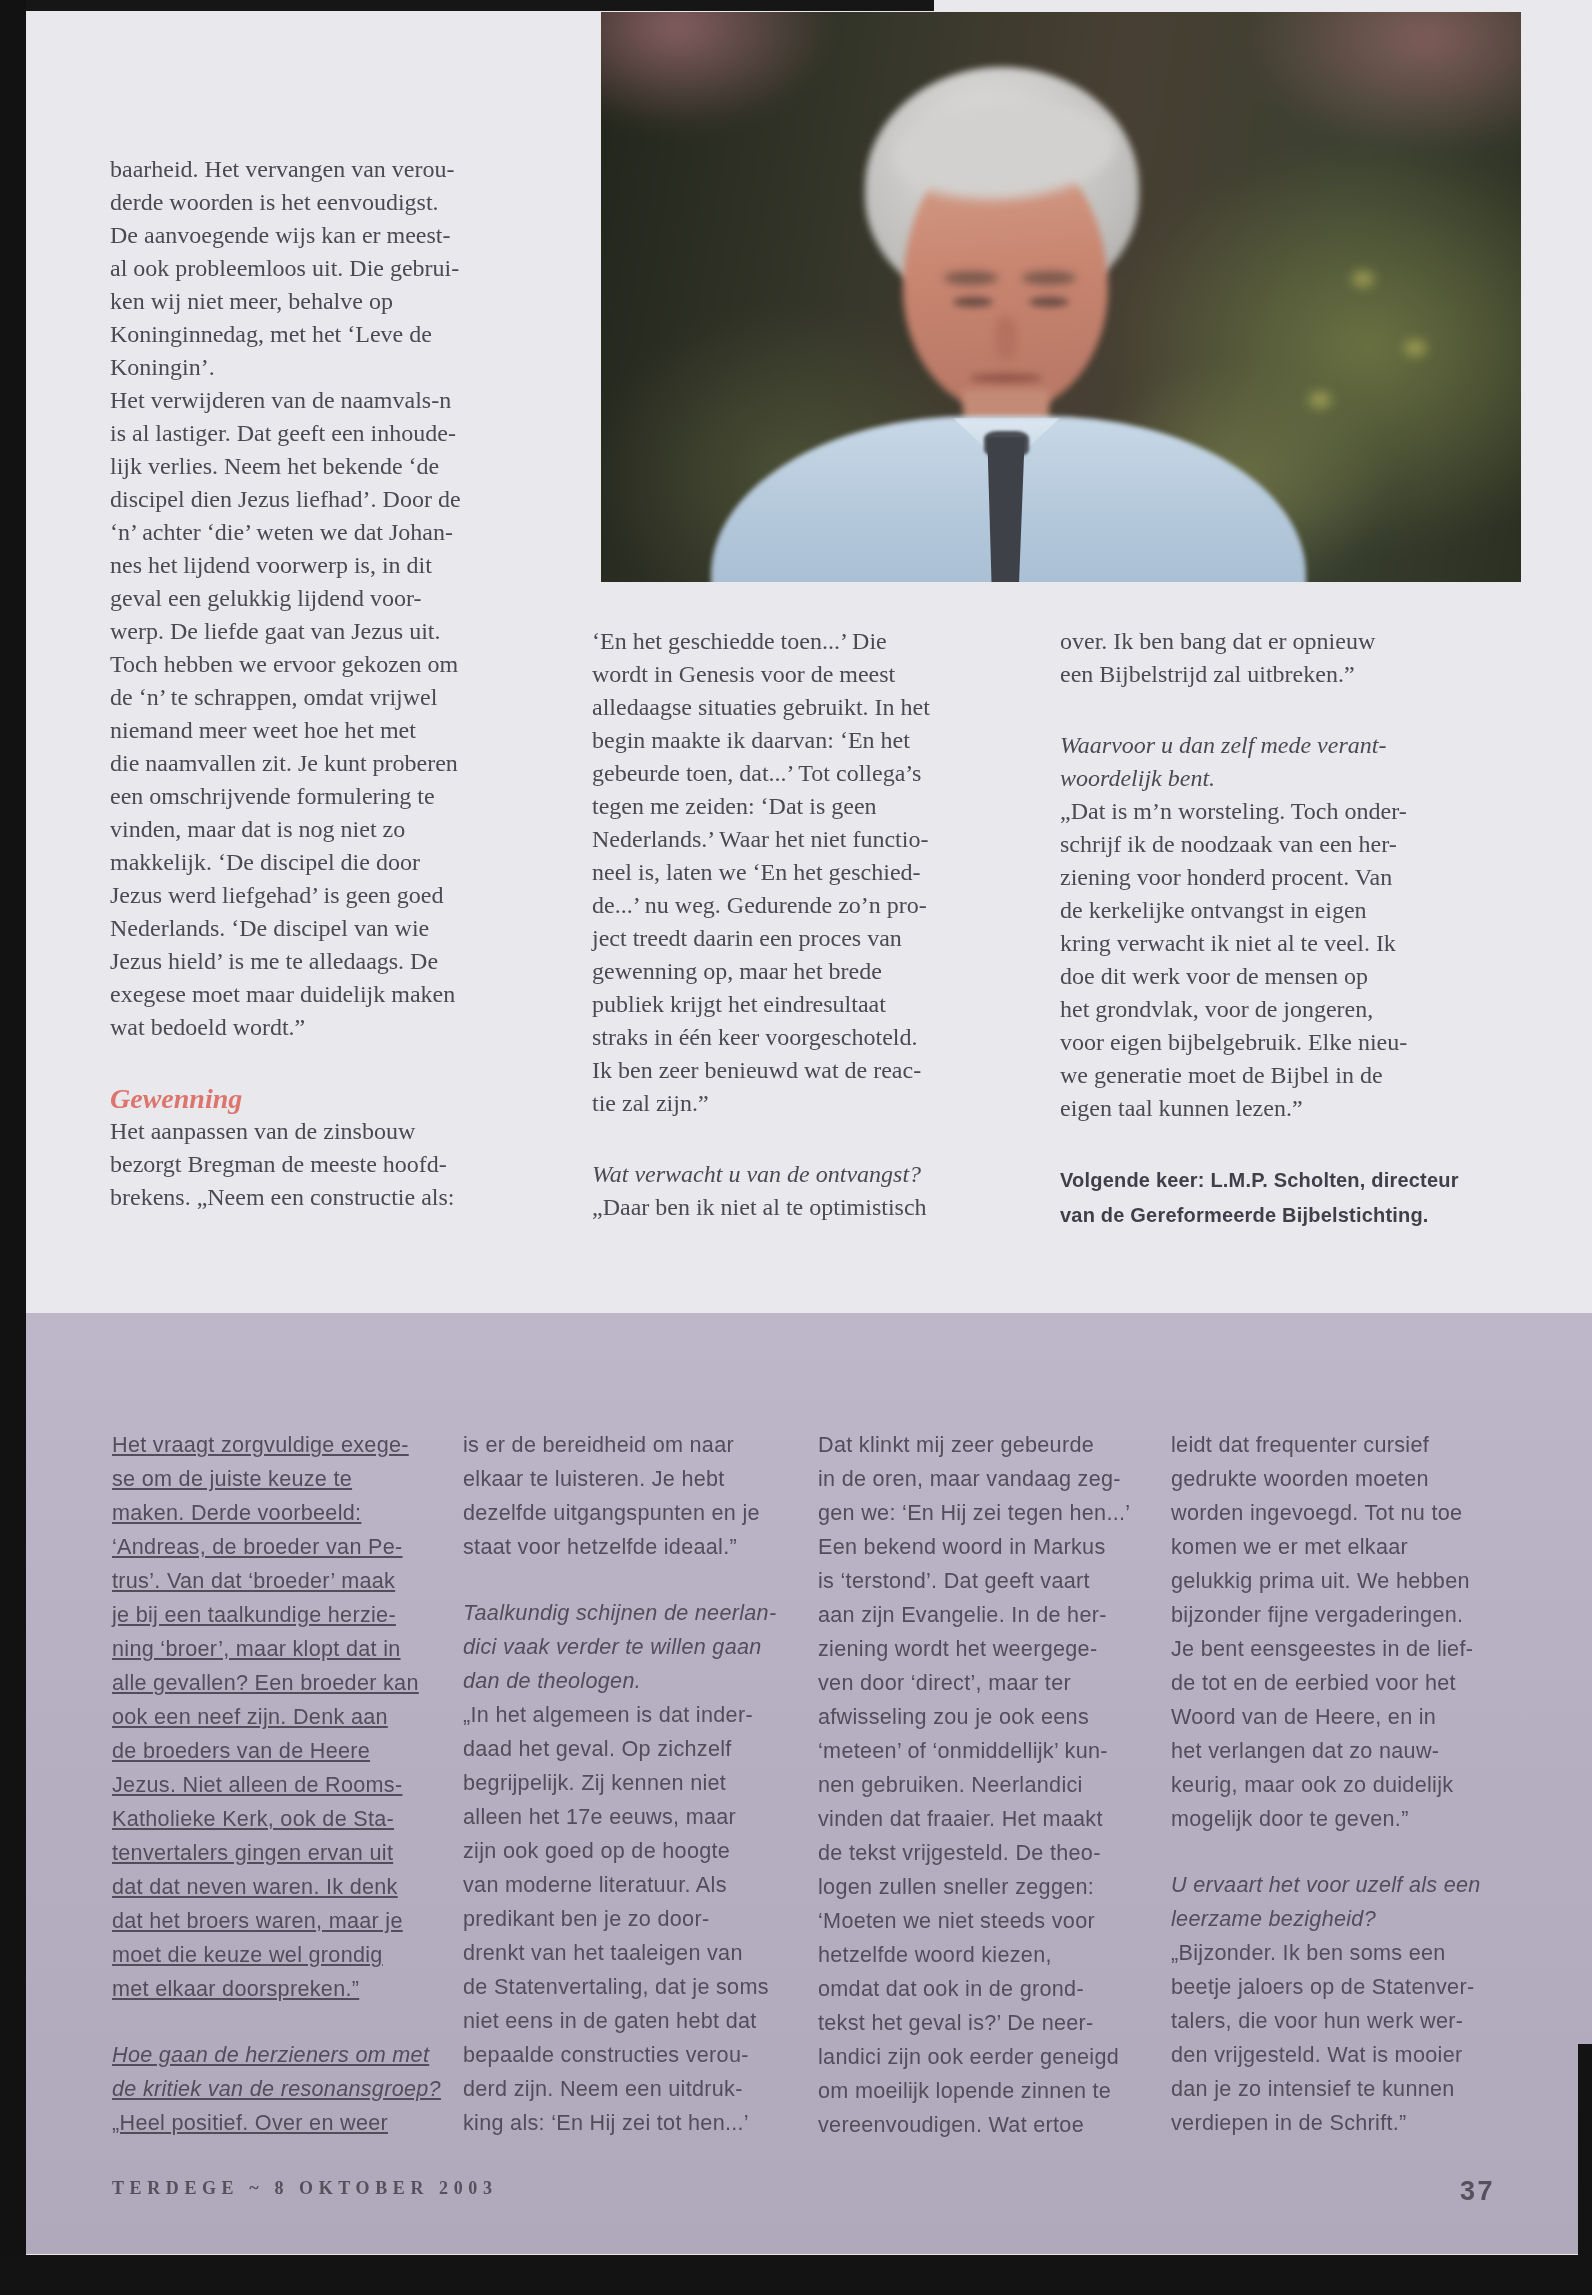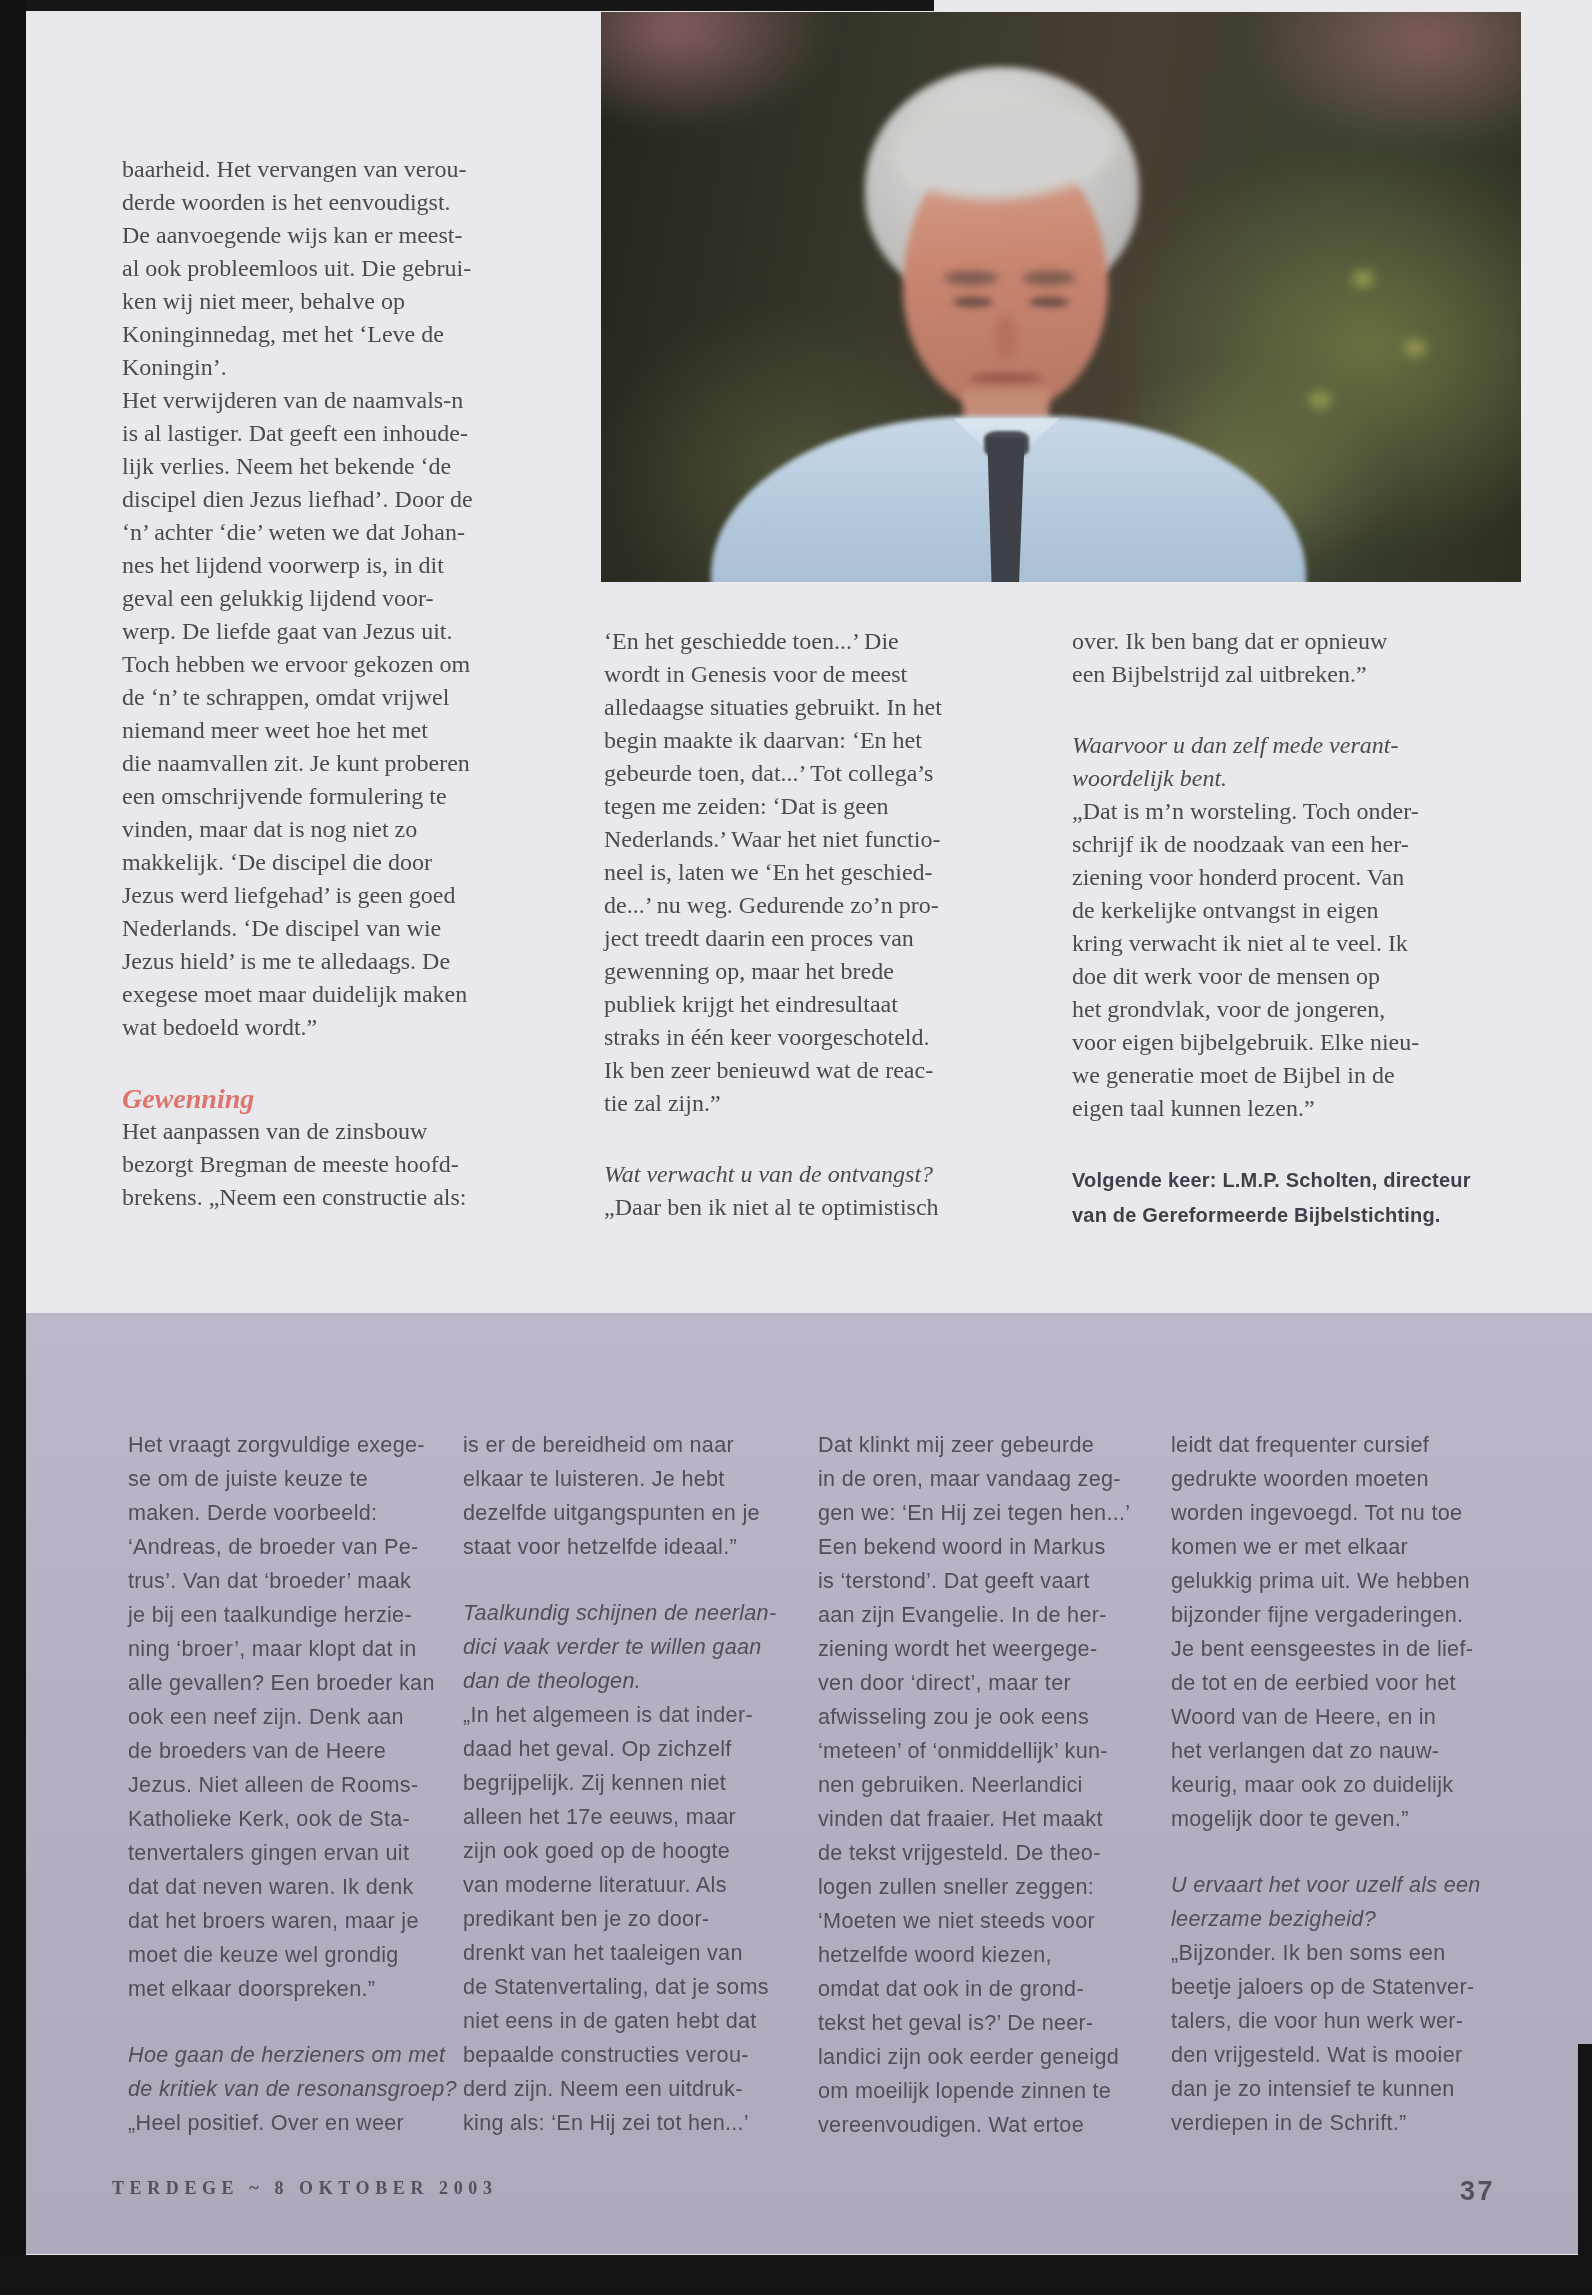--- a/index.html
+++ b/index.html
@@ -49,34 +49,34 @@
          background:linear-gradient(180deg,#c8d8e7 0%,#b4c8db 55%,#a8bed3 100%);filter:blur(2.6px);}
   .collar{left:352px;top:406px;width:107px;height:50px;
           background:linear-gradient(180deg,#dde7f0,#c2d3e2);filter:blur(2.6px);
           clip-path:polygon(0 0,100% 0,50% 100%);}
   .tie{left:369px;top:425px;width:72px;height:148px;background:#3e4147;
        clip-path:polygon(24% 0,76% 0,68% 100%,30% 100%);filter:blur(1.7px);}
   .knot{left:383px;top:419px;width:45px;height:26px;border-radius:30%;background:#4a4d53;filter:blur(1.7px);}
 
   
   .col{position:absolute;color:var(--text-serif,#4b4a51);font-size:24px;line-height:33px;
-       white-space:nowrap;font-family:"Liberation Serif", serif;margin-left:12px;}
+       white-space:nowrap;font-family:"Liberation Serif", serif;}
   .scol{position:absolute;color:var(--text-sans,#514d5b);font-size:21.6px;line-height:34px;
         letter-spacing:0.3px;white-space:nowrap;font-family:"Liberation Sans", sans-serif;}
   .col .block.gap{margin-top:38px;}
   .scol .block.gap{margin-top:32px;}
   .block.italic{font-style:italic;}
   .block.heading{color:var(--accent-heading,#dd746d);font-weight:700;font-style:italic;font-size:28px;}
   .col .block.bold{font-family:"Liberation Sans", sans-serif;font-weight:700;
                    font-size:20px;line-height:35px;letter-spacing:0.2px;color:#413e49;}
 
   #col-left{left:110px;top:153px;}
   #col-mid{left:592px;top:625px;}
   #col-right{left:1060px;top:625px;}
-  #pcol1{left:128px;top:1428px;}
+  #pcol1{left:112px;top:1428px;text-decoration:underline;}
   #pcol2{left:463px;top:1428px;}
   #pcol3{left:818px;top:1428px;}
   #pcol4{left:1171px;top:1428px;}
 
   .footer-date{left:112px;top:2178px;font-size:18px;letter-spacing:5.6px;font-weight:600;
                color:var(--footer-text,#54505c);font-family:"Liberation Serif", serif;}
   .page-num{left:1460px;top:2176px;font-size:27px;letter-spacing:2.6px;font-weight:600;
             color:var(--footer-text,#54505c);font-family:"Liberation Sans", sans-serif;}
 </style>
 </head>

